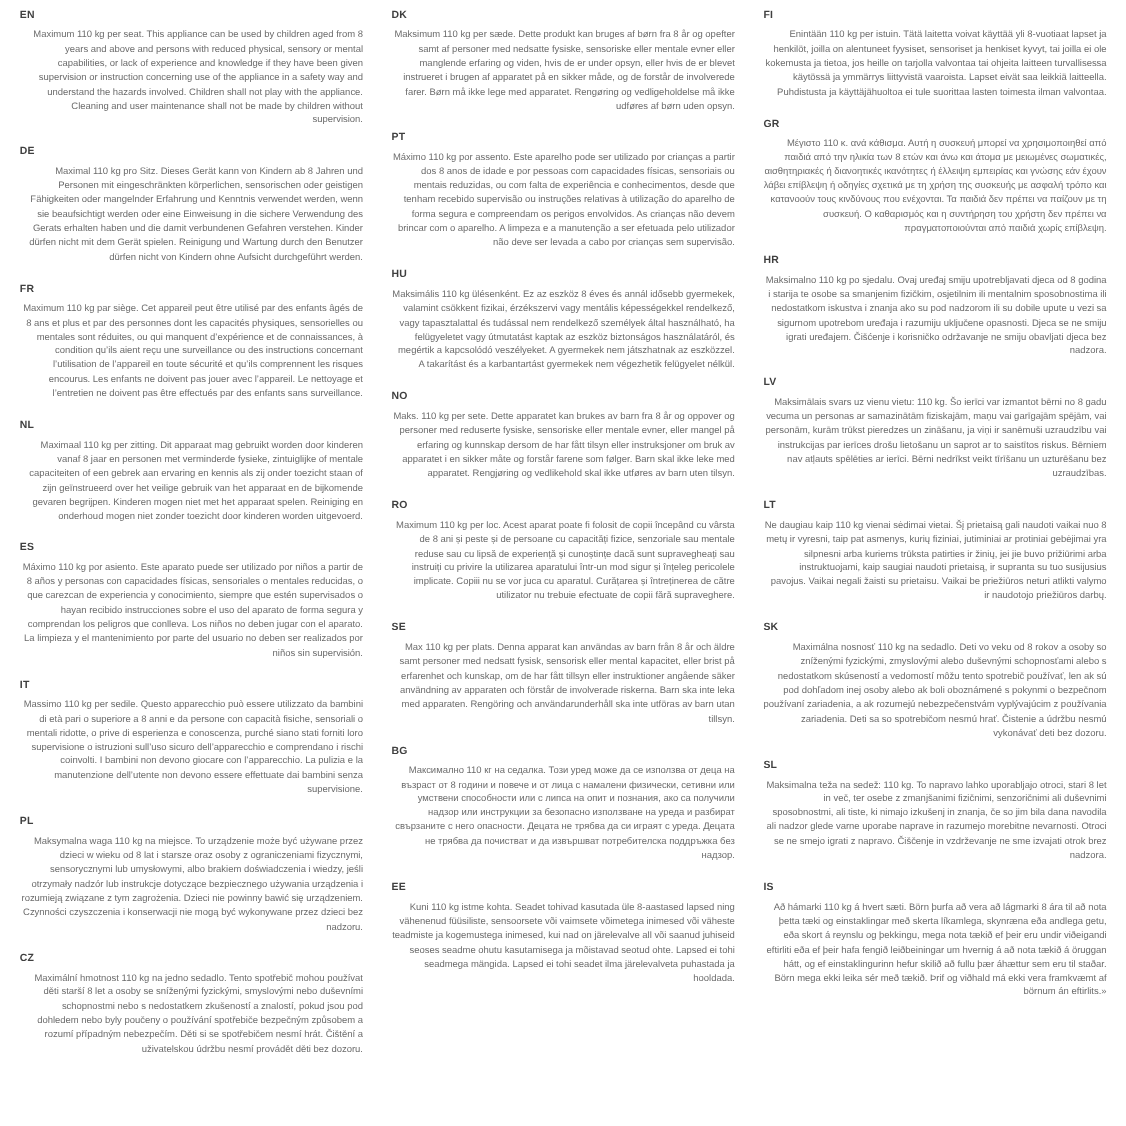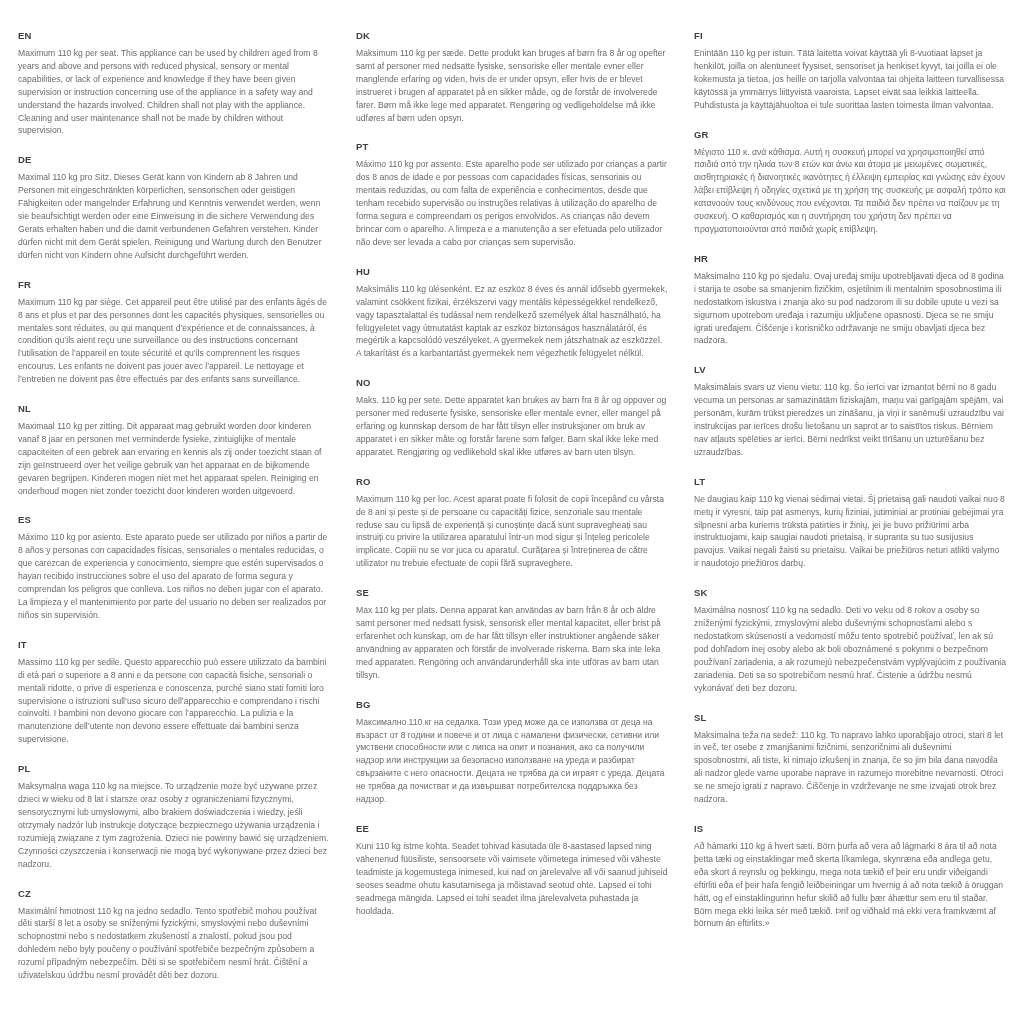--- a/index.html
+++ b/index.html
@@ -6,21 +6,21 @@
   html, body {
     width: 1024px;
     height: 1024px;
     overflow: hidden;
     background: #ffffff;
     font-family: "Liberation Sans", sans-serif;
   }
   .page {
     width: 1024px;
     height: 1024px;
-    padding: 30px 18px 10px 18px;
+    padding: 8px 18px 10px 18px;
     display: flex;
     gap: 26px;
   }
   .col {
     flex: 1 1 0;
     min-width: 0;
   }
   .sec {
     margin-bottom: 17px;
   }
@@ -29,21 +29,21 @@
     font-weight: 700;
     color: #3f3f3f;
     letter-spacing: 0.2px;
     margin-bottom: 6px;
   }
   .sec p {
     font-size: 8.6px;
     line-height: 12.9px;
     color: #6b6b6b;
     font-weight: 400;
-    text-align: left;
+    text-align: right;
   }
 </style>
 </head>
 <body>
 
 <div class="page">
   <div class="col">
       <div class="sec">
         <h2>EN</h2>
         <p>Maximum 110 kg per seat. This appliance can be used by children aged from 8 years and above and persons with reduced physical, sensory or mental capabilities, or lack of experience and knowledge if they have been given supervision or instruction concerning use of the appliance in a safety way and understand the hazards involved. Children shall not play with the appliance. Cleaning and user maintenance shall not be made by children without supervision.</p>

